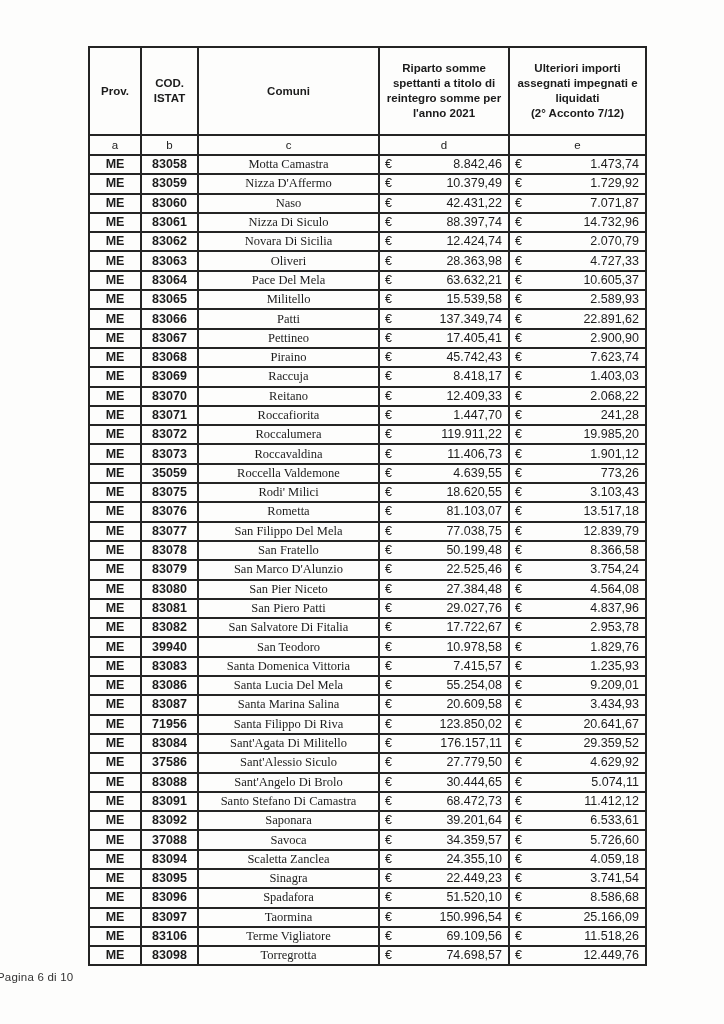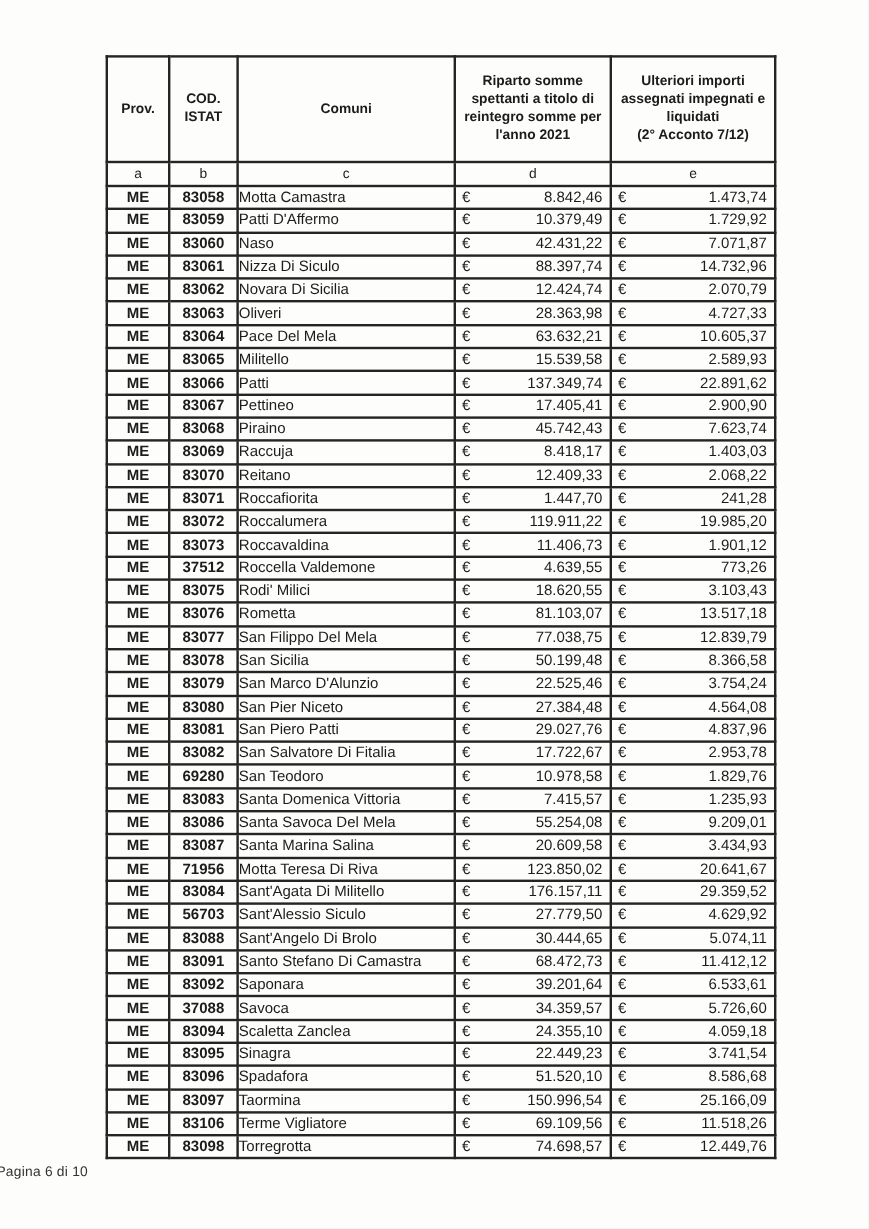--- a/index.html
+++ b/index.html
@@ -51,23 +51,24 @@
     height: 17.3px;
     font-size: 12.5px;
     line-height: 17px;
     color: #1c1c1c;
   }
   td.c-prov, td.c-cod {
     text-align: center;
     font-weight: bold;
   }
   td.c-comune {
-    text-align: left;
+    text-align: center;
     padding-left: 5px;
     white-space: nowrap;
+    font-family: Liberation Serif, serif;
   }
   .money {
     display: flex;
     justify-content: space-between;
     align-items: baseline;
     padding: 0 6px 0 5px;
   }
   .money .cur { flex: 0 0 auto; }
   .money .amt { flex: 0 0 auto; text-align: right; }
   .footer-note {
@@ -129,21 +130,21 @@
       <td>
         <div class="money">
           <span class="cur">€</span>
           <span class="amt">1.473,74</span>
         </div>
       </td>
     </tr>
         <tr class="data-row">
       <td class="c-prov">ME</td>
       <td class="c-cod">83059</td>
-      <td class="c-comune">Patti D'Affermo</td>
+      <td class="c-comune">Nizza D'Affermo</td>
       <td>
         <div class="money">
           <span class="cur">€</span>
           <span class="amt">10.379,49</span>
         </div>
       </td>
       <td>
         <div class="money">
           <span class="cur">€</span>
           <span class="amt">1.729,92</span>
@@ -383,21 +384,21 @@
       </td>
       <td>
         <div class="money">
           <span class="cur">€</span>
           <span class="amt">1.901,12</span>
         </div>
       </td>
     </tr>
         <tr class="data-row">
       <td class="c-prov">ME</td>
-      <td class="c-cod">37512</td>
+      <td class="c-cod">35059</td>
       <td class="c-comune">Roccella Valdemone</td>
       <td>
         <div class="money">
           <span class="cur">€</span>
           <span class="amt">4.639,55</span>
         </div>
       </td>
       <td>
         <div class="money">
           <span class="cur">€</span>
@@ -452,21 +453,21 @@
       <td>
         <div class="money">
           <span class="cur">€</span>
           <span class="amt">12.839,79</span>
         </div>
       </td>
     </tr>
         <tr class="data-row">
       <td class="c-prov">ME</td>
       <td class="c-cod">83078</td>
-      <td class="c-comune">San Sicilia</td>
+      <td class="c-comune">San Fratello</td>
       <td>
         <div class="money">
           <span class="cur">€</span>
           <span class="amt">50.199,48</span>
         </div>
       </td>
       <td>
         <div class="money">
           <span class="cur">€</span>
           <span class="amt">8.366,58</span>
@@ -536,21 +537,21 @@
       </td>
       <td>
         <div class="money">
           <span class="cur">€</span>
           <span class="amt">2.953,78</span>
         </div>
       </td>
     </tr>
         <tr class="data-row">
       <td class="c-prov">ME</td>
-      <td class="c-cod">69280</td>
+      <td class="c-cod">39940</td>
       <td class="c-comune">San Teodoro</td>
       <td>
         <div class="money">
           <span class="cur">€</span>
           <span class="amt">10.978,58</span>
         </div>
       </td>
       <td>
         <div class="money">
           <span class="cur">€</span>
@@ -571,21 +572,21 @@
       <td>
         <div class="money">
           <span class="cur">€</span>
           <span class="amt">1.235,93</span>
         </div>
       </td>
     </tr>
         <tr class="data-row">
       <td class="c-prov">ME</td>
       <td class="c-cod">83086</td>
-      <td class="c-comune">Santa Savoca Del Mela</td>
+      <td class="c-comune">Santa Lucia Del Mela</td>
       <td>
         <div class="money">
           <span class="cur">€</span>
           <span class="amt">55.254,08</span>
         </div>
       </td>
       <td>
         <div class="money">
           <span class="cur">€</span>
           <span class="amt">9.209,01</span>
@@ -605,21 +606,21 @@
       <td>
         <div class="money">
           <span class="cur">€</span>
           <span class="amt">3.434,93</span>
         </div>
       </td>
     </tr>
         <tr class="data-row">
       <td class="c-prov">ME</td>
       <td class="c-cod">71956</td>
-      <td class="c-comune">Motta Teresa Di Riva</td>
+      <td class="c-comune">Santa Filippo Di Riva</td>
       <td>
         <div class="money">
           <span class="cur">€</span>
           <span class="amt">123.850,02</span>
         </div>
       </td>
       <td>
         <div class="money">
           <span class="cur">€</span>
           <span class="amt">20.641,67</span>
@@ -638,21 +639,21 @@
       </td>
       <td>
         <div class="money">
           <span class="cur">€</span>
           <span class="amt">29.359,52</span>
         </div>
       </td>
     </tr>
         <tr class="data-row">
       <td class="c-prov">ME</td>
-      <td class="c-cod">56703</td>
+      <td class="c-cod">37586</td>
       <td class="c-comune">Sant'Alessio Siculo</td>
       <td>
         <div class="money">
           <span class="cur">€</span>
           <span class="amt">27.779,50</span>
         </div>
       </td>
       <td>
         <div class="money">
           <span class="cur">€</span>

